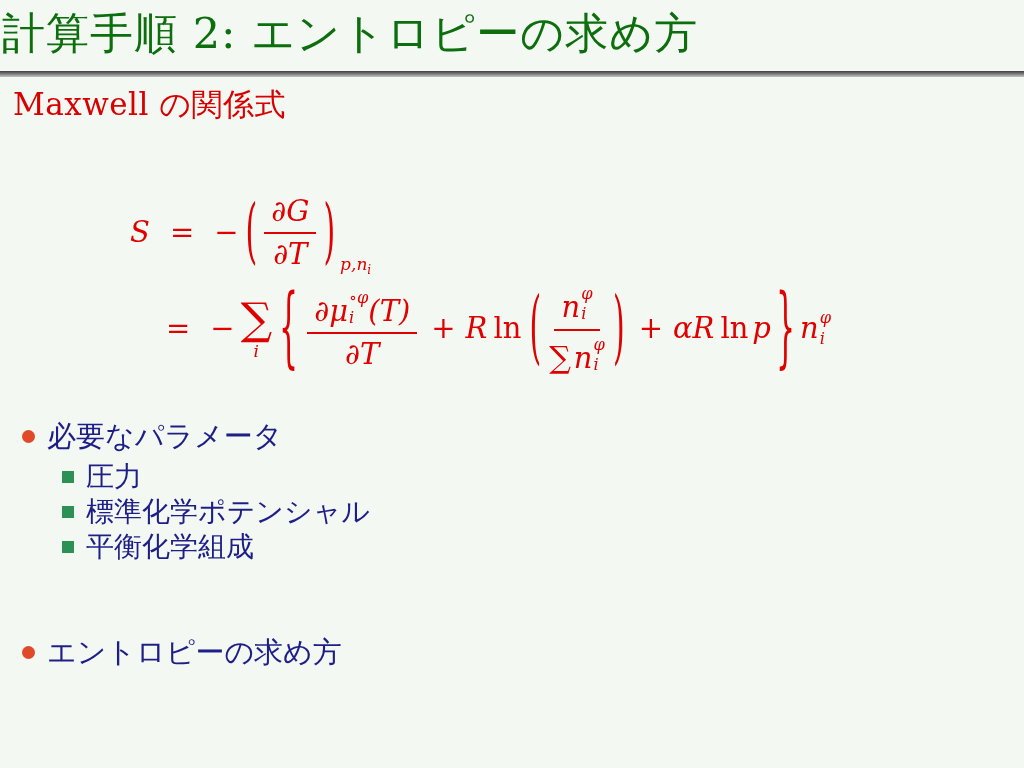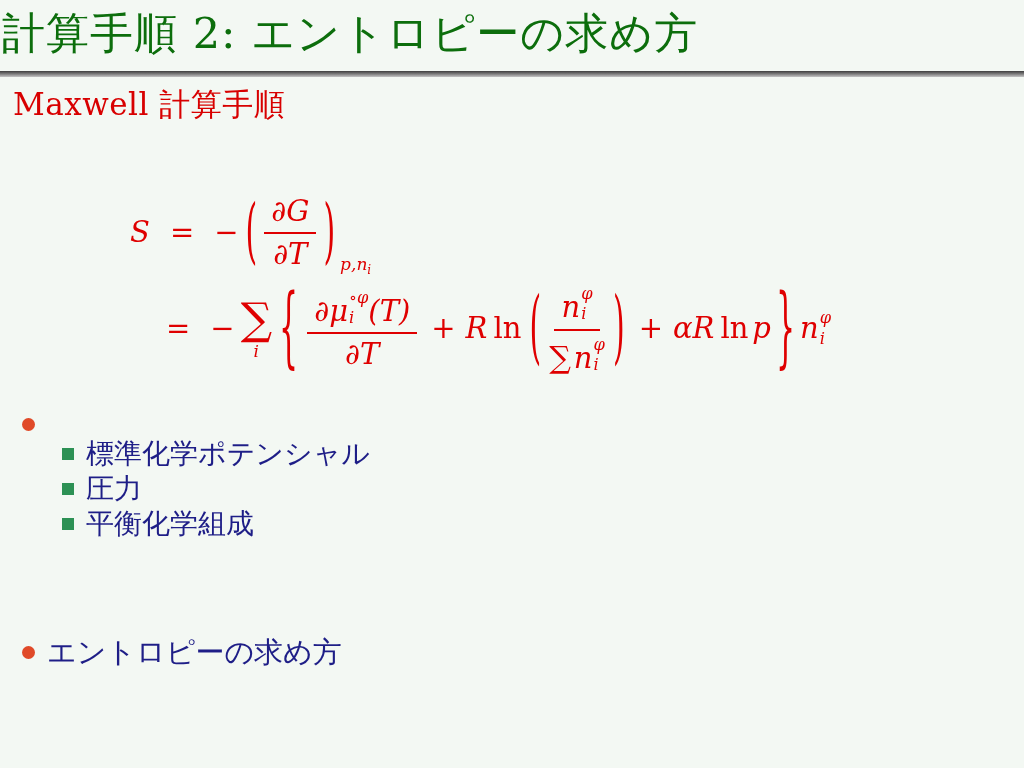--- a/index.html
+++ b/index.html
@@ -72,21 +72,21 @@
   .l2 { display:flex; align-items:center; font-size:28px; height:35px; }
   .sq { width:12px; height:12px; background:#2c9154; margin-right:12px; flex:0 0 auto; }
 </style>
 </head>
 <body>
 
 <div class="slide">
 
   <div class="title">計算手順 2: エントロピーの求め方</div>
   <div class="rule"></div>
-  <div class="subtitle">Maxwell 計算手順</div>
+  <div class="subtitle">Maxwell の関係式</div>
 
   <div class="eq eq1">
     <span class="it">S</span>
     <span class="rel">=</span>
     <span class="minus">−</span>
     <span class="bigp">(</span>
     <span class="frac">
       <span class="num it">∂G</span>
       <span class="den it">∂T</span>
     </span>
@@ -143,29 +143,30 @@
     <span class="it">n</span>
     <span class="stk">
         <span>φ</span>
         <span>i</span>
       </span>
   </div>
 
   <div class="group group1">
     <div class="l1">
       <span class="dot"></span>
+      <span>必要なパラメータ</span>
     </div>
     <div class="l2wrap">
       <div class="l2">
         <span class="sq"></span>
-        <span>標準化学ポテンシャル</span>
+        <span>圧力</span>
       </div>
       <div class="l2">
         <span class="sq"></span>
-        <span>圧力</span>
+        <span>標準化学ポテンシャル</span>
       </div>
       <div class="l2">
         <span class="sq"></span>
         <span>平衡化学組成</span>
       </div>
     </div>
   </div>
 
   <div class="group group2">
     <div class="l1">

